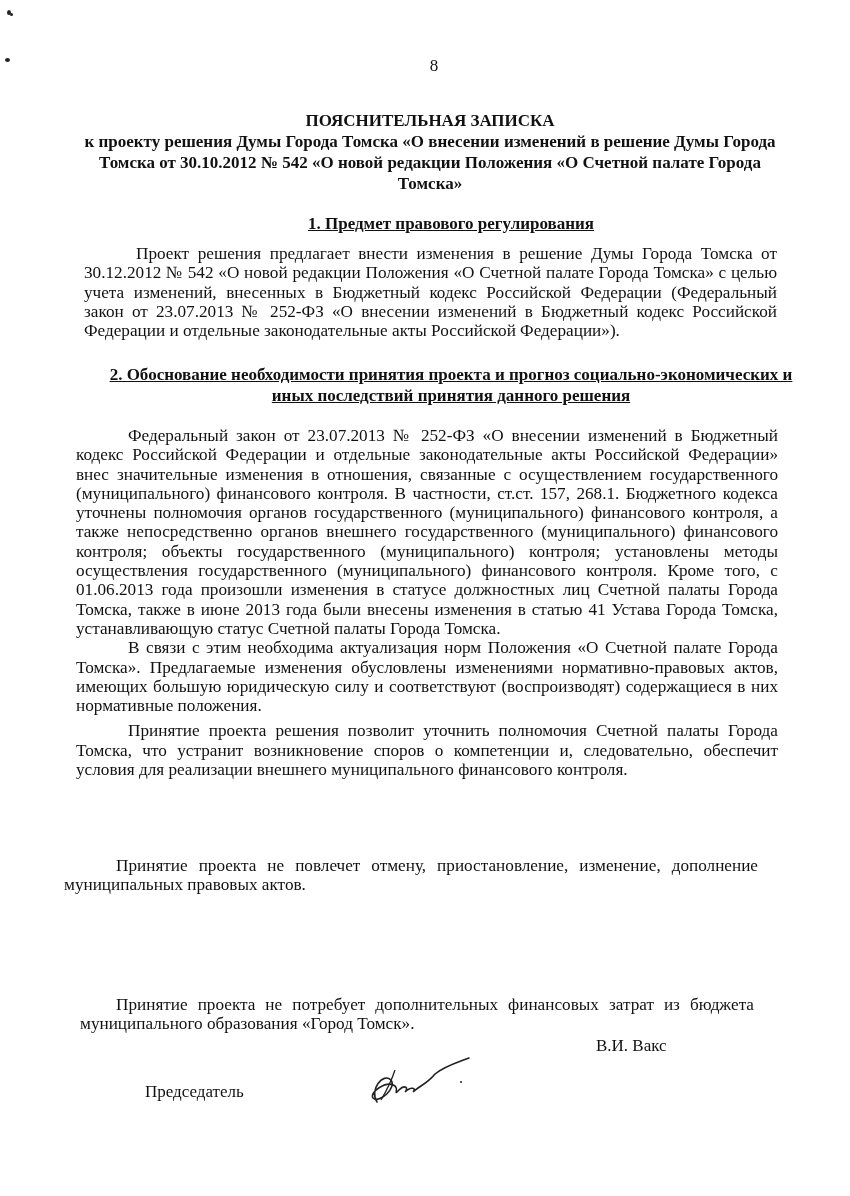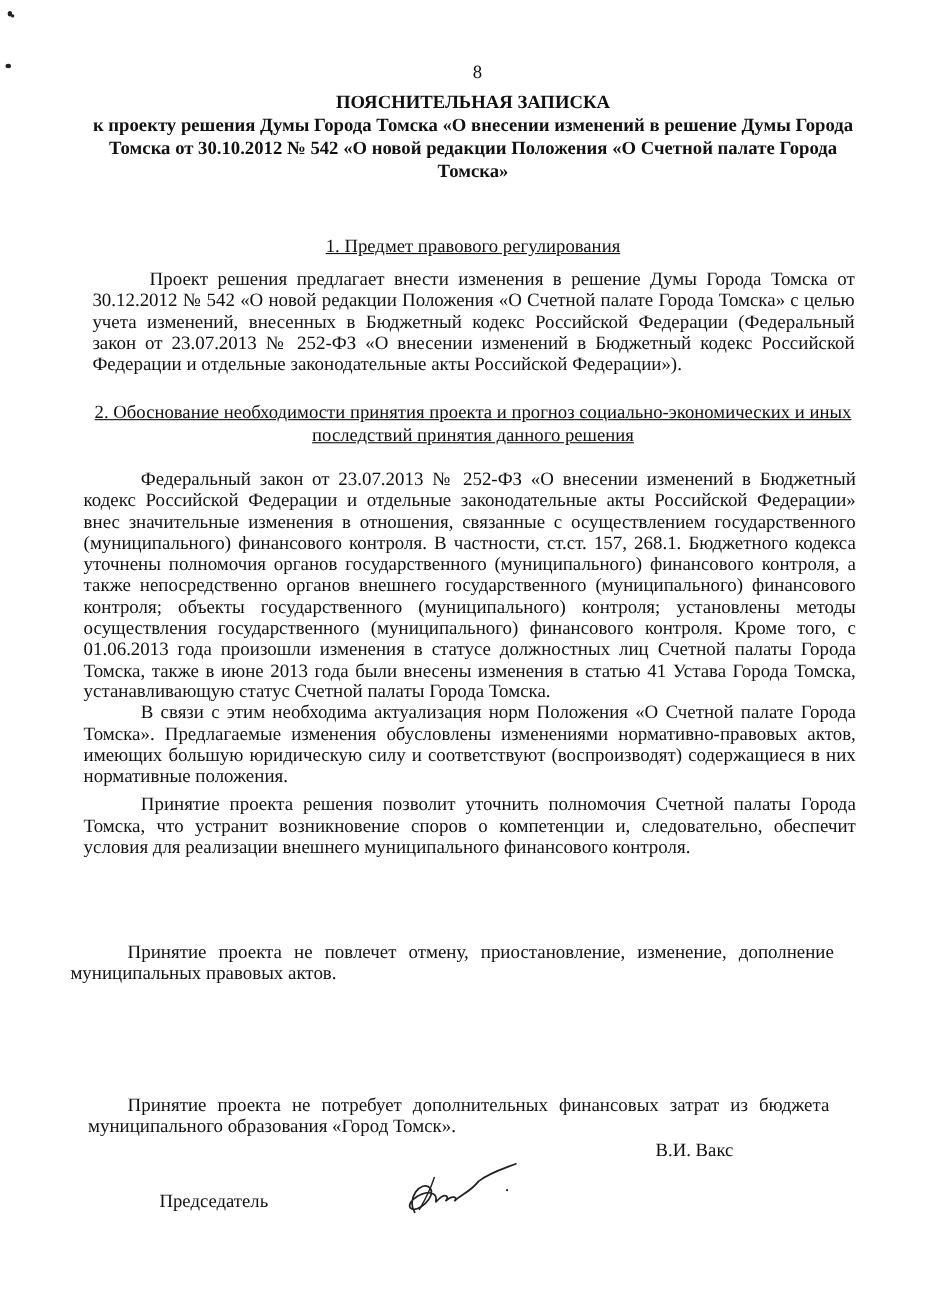--- a/index.html
+++ b/index.html
@@ -2,23 +2,23 @@
 <html><head>
   <meta charset="utf-8">
   <style>
     html, body { margin: 0; padding: 0; }
     body {
       width: 850px; height: 1196px; background: #ffffff; position: relative; overflow: hidden;
       font-family: "Liberation Serif", "DejaVu Serif", serif; color: #111;
     }
     .page { position: absolute; left: 0; top: 0; width: 850px; height: 1196px; }
     .pagenum { position: absolute; top: 56px; left: 0; width: 850px; text-align: center; font-size: 17px; padding-left: 18px; box-sizing: border-box; }
-    .title { position: absolute; top: 82px; left: 80px; width: 700px; text-align: center; font-weight: bold; font-size: 17px; line-height: 21px; }
+    .title { position: absolute; top: 110px; left: 80px; width: 700px; text-align: center; font-weight: bold; font-size: 17px; line-height: 21px; }
     .title .main { display: block; }
-    .heading { position: absolute; font-weight: normal; font-size: 17px; line-height: 20px; text-decoration: underline; text-align: center; }
+    .heading { position: absolute; font-weight: bold; font-size: 17px; line-height: 20px; text-decoration: underline; text-align: center; margin-left: 21px; }
     .para { position: absolute; font-size: 17.2px; line-height: 19.3px; text-align: justify; }
     .para p { margin: 0; text-indent: 52px; }
     .sig-label { position: absolute; top: 1082px; left: 145px; font-size: 17px; }
     .sig-name { position: absolute; top: 1036px; left: 596px; font-size: 17px; }
     .signature { position: absolute; top: 1050px; left: 365px; width: 110px; height: 60px; }
     .speck { position: absolute; background: #222; border-radius: 50%; }
   </style>
 </head>
 <body>
 

